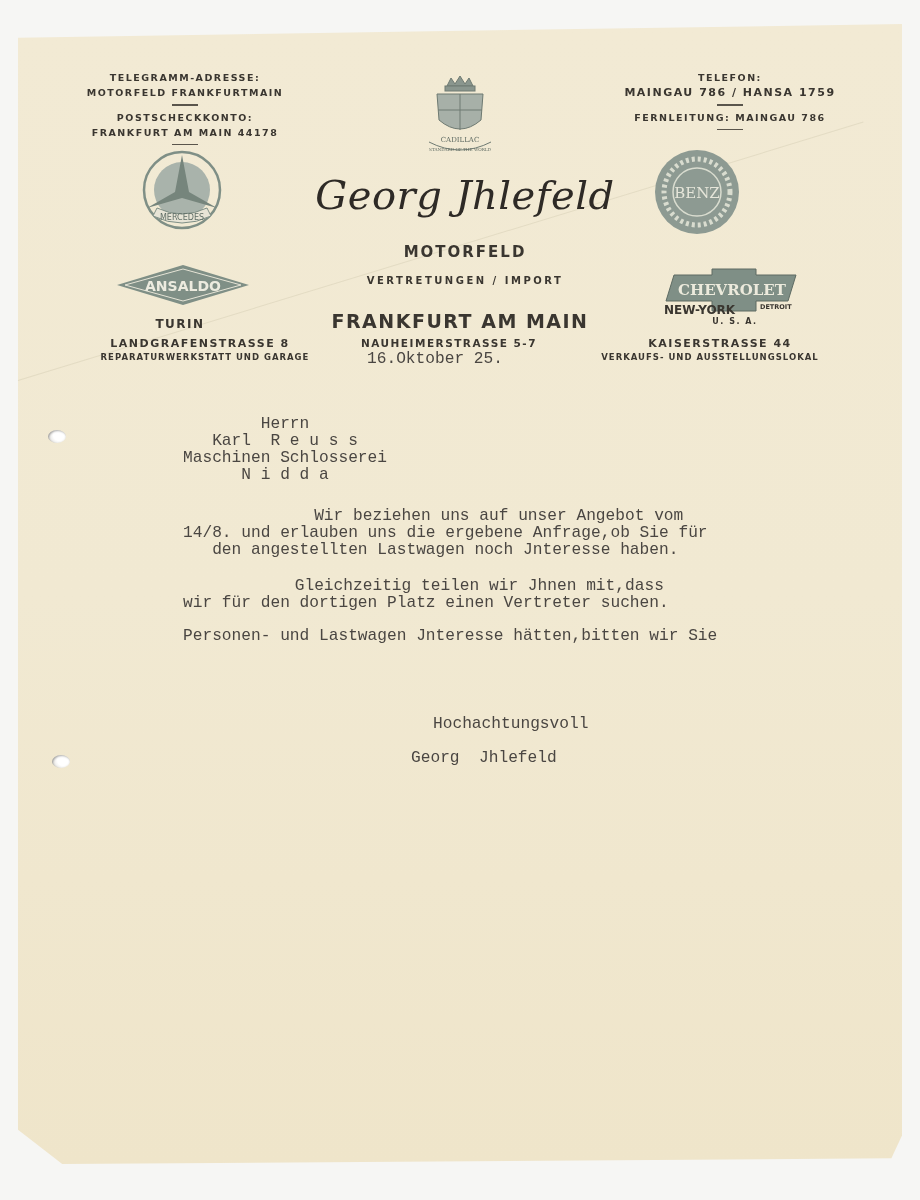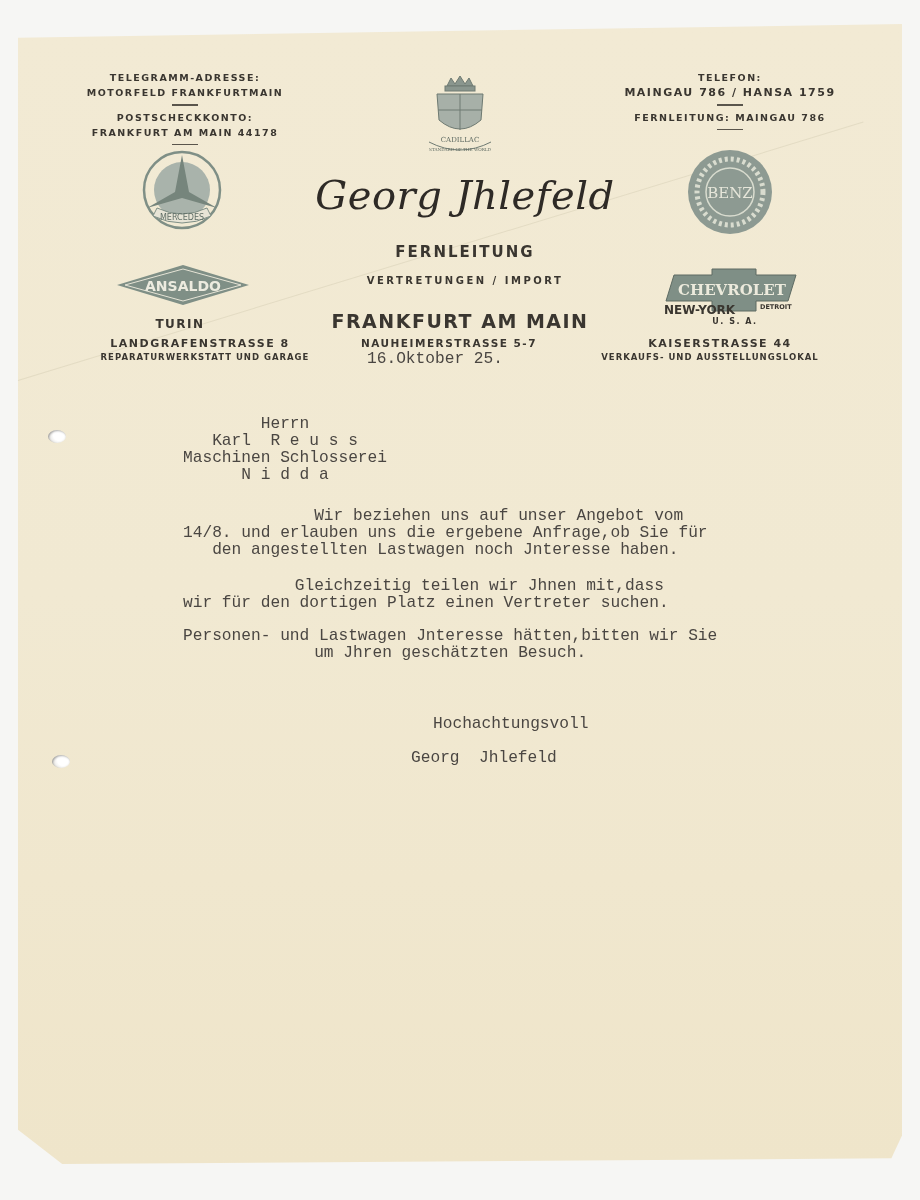--- a/index.html
+++ b/index.html
@@ -87,31 +87,31 @@
 <div class="logo" style="left:137px; top:150px;">
   <svg width="90" height="88" viewBox="0 0 90 88">
     <circle cx="45" cy="40" r="38" fill="none" stroke="#7f8f86" stroke-width="2.5"></circle>
     <circle cx="45" cy="40" r="28" fill="#a9b3ab"></circle>
     <path d="M45 5 L52 42 L80 58 L45 48 L10 58 L38 42 Z" fill="#76857c"></path>
     <path d="M16 66 Q45 80 74 66 L70 58 Q45 70 20 58 Z" fill="#e7e4d6" stroke="#7f8f86"></path>
     <text x="45" y="70" text-anchor="middle" font-size="8" fill="#5f6e66" font-family="DejaVu Sans, sans-serif">MERCEDES</text>
   </svg>
 </div>
 
-<div class="logo" style="left:684px; top:148px;">
+<div class="logo" style="left:651px; top:148px;">
   <svg width="92" height="92" viewBox="0 0 92 92">
     <circle cx="46" cy="44" r="42" fill="#8d9a92"></circle>
     <circle cx="46" cy="44" r="33" fill="none" stroke="#d9dccf" stroke-width="5" stroke-dasharray="3 3"></circle>
     <circle cx="46" cy="44" r="24" fill="#8d9a92" stroke="#d9dccf" stroke-width="1.5"></circle>
     <text x="46" y="50" text-anchor="middle" font-size="15" font-family="DejaVu Serif, serif" fill="#e6e6da">BENZ</text>
   </svg>
 </div>
 
 <div class="title">Georg Jhlefeld</div>
-<div class="lh" style="left:300px; top:243px; width:330px; font-size:15px; letter-spacing:2px;">FERNLEITUNG</div>
+<div class="lh" style="left:300px; top:243px; width:330px; font-size:15px; letter-spacing:2px;">MOTORFELD</div>
 <div class="lh" style="left:300px; top:275px; width:330px; font-size:10px; letter-spacing:2.5px;">VERTRETUNGEN / IMPORT</div>
 <div class="lh" style="left:290px; top:310px; width:340px; font-size:19px; letter-spacing:1.5px;">FRANKFURT AM MAIN</div>
 <div class="lh" style="left:284px; top:337px; width:330px; font-size:10.5px;">NAUHEIMERSTRASSE 5-7</div>
 
 <div class="logo" style="left:115px; top:263px;">
   <svg width="136" height="44" viewBox="0 0 136 44">
     <polygon points="2,22 68,2 134,22 68,42" fill="#7f8f86"></polygon>
     <polygon points="10,22 68,6 126,22 68,38" fill="none" stroke="#e6e4d6" stroke-width="1"></polygon>
     <text x="68" y="28" text-anchor="middle" font-size="14" font-weight="bold" fill="#ecebdf" font-family="DejaVu Sans, sans-serif">ANSALDO</text>
   </svg>
@@ -133,16 +133,16 @@
 <div class="lh" style="left:575px; top:352px; width:270px; font-size:8.5px; letter-spacing:1px;">VERKAUFS- UND AUSSTELLUNGSLOKAL</div>
 
 <div class="typed" style="left:367px; top:351px;">16.Oktober 25.</div>
 
 <div class="typed" style="left:183px; top:416px;"><div>Herrn</div><div>Karl  R e u s s</div><div>Maschinen Schlosserei</div><div class="under">N i d d a</div></div>
 
 <div class="typed" style="left:183px; top:508px;"><div>           Wir beziehen uns auf unser Angebot vom</div><div>14/8. und erlauben uns die ergebene Anfrage,ob Sie für</div><div>den angestellten Lastwagen noch Jnteresse haben.</div></div>
 
 <div class="typed" style="left:183px; top:578px;"><div>           Gleichzeitig teilen wir Jhnen mit,dass</div><div>wir für den dortigen Platz einen Vertreter suchen.</div></div>
 
-<div class="typed" style="left:183px; top:628px;"><div>Personen- und Lastwagen Jnteresse hätten,bitten wir Sie</div><div>um Jhren geschätzten Besuch.</div></div>
+<div class="typed" style="left:183px; top:628px;"><div>Personen- und Lastwagen Jnteresse hätten,bitten wir Sie</div></div>
 
 <div class="typed" style="left:433px; top:716px;">Hochachtungsvoll</div>
 <div class="typed" style="left:411px; top:750px;">Georg  Jhlefeld</div>
 
 </body></html>

